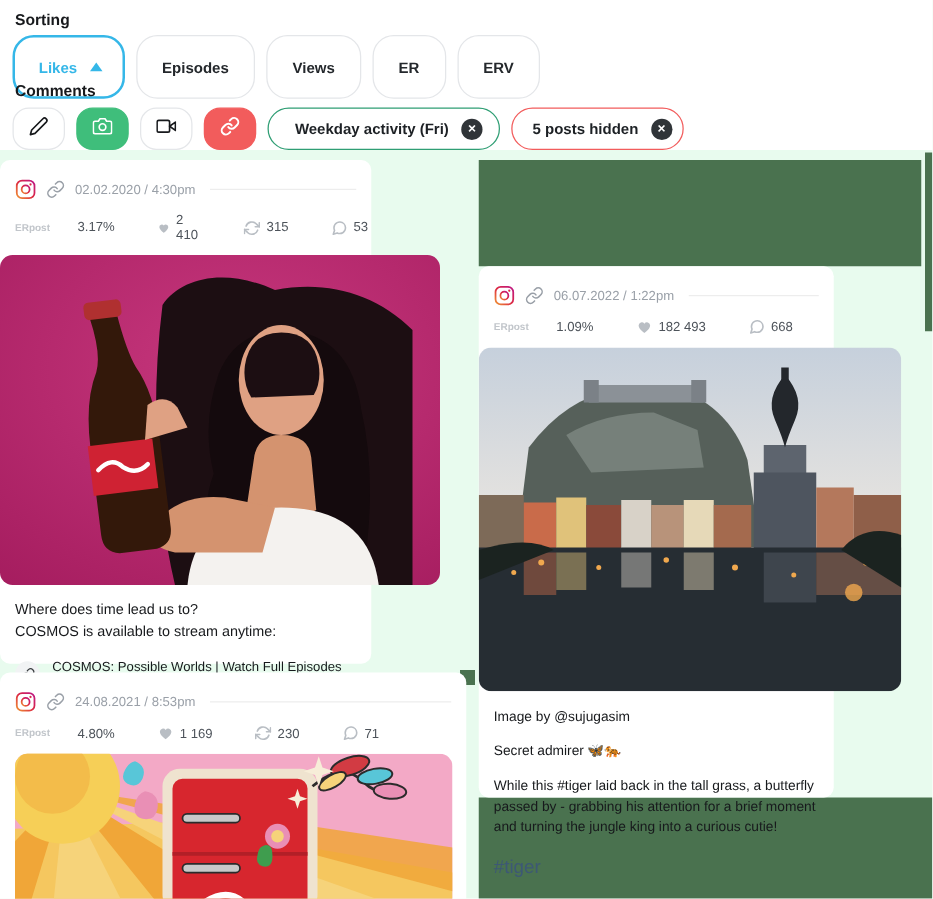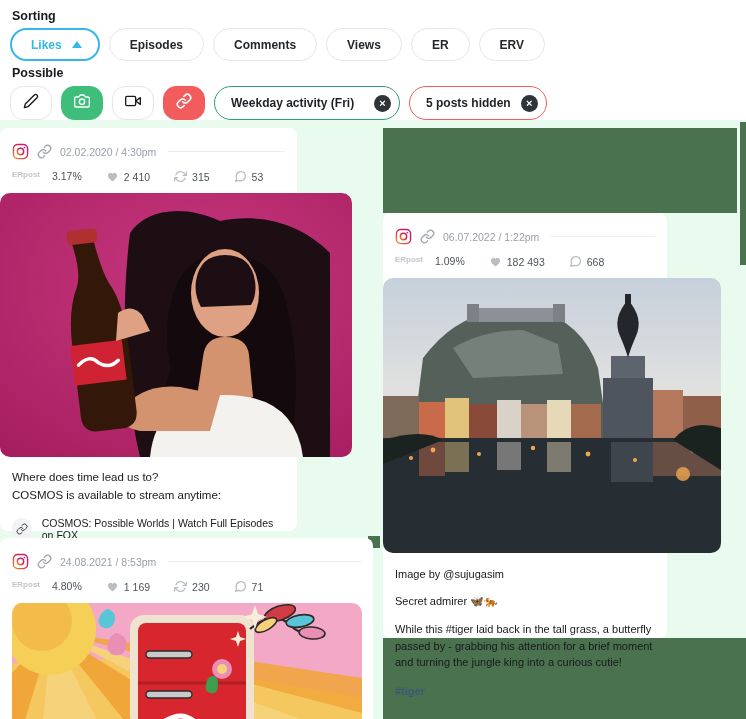--- a/index.html
+++ b/index.html
@@ -5,36 +5,36 @@
   * { margin:0; padding:0; box-sizing:border-box; }
   body { font-family:"Liberation Sans", sans-serif; background:#fff; }
   .screen { position:relative; width:746px; height:719px; overflow:hidden; background:#fff; }
 
   
   .hdr { position:absolute; top:0; left:0; width:746px; height:120px; background:#fff; z-index:3; }
   .section-label { position:absolute; left:12px; font-size:12.5px; font-weight:bold; color:#17191c; }
   .sorting-label { top:9px; }
   .filtering-label { top:66px; }
   .pill-row { position:absolute; left:10px; top:28px; display:flex; gap:9px; }
-  .pill { height:33px; display:flex; align-items:center; gap:10px; padding:0 20px;
+  .pill { height:51px; display:flex; align-items:center; gap:10px; padding:0 20px;
           background:#fff; border:1px solid #e4e6e9; border-radius:17px;
           font-size:12px; font-weight:bold; color:#24282c; cursor:pointer; }
   .pill.active { border:2px solid #35b7e8; color:#35b7e8; padding:0 16px 0 19px; }
   .tri-up { width:0; height:0; border-left:5px solid transparent; border-right:5px solid transparent;
             border-bottom:7px solid #35b7e8; display:inline-block; }
   .filter-row { position:absolute; left:10px; top:86px; display:flex; gap:9px; align-items:center; }
   .icon-btn { width:42px; height:34px; display:flex; align-items:center; justify-content:center;
               background:#fff; border:1px solid #e4e6e9; border-radius:13px; cursor:pointer; }
   .icon-btn svg { width:16px; height:16px; stroke:#17191c; fill:none; stroke-width:2; stroke-linecap:round; stroke-linejoin:round; }
   .icon-btn.on-green { background:#3fbe7b; border-color:#3fbe7b; }
   .icon-btn.on-red { background:#f25c5c; border-color:#f25c5c; }
   .icon-btn.on-green svg, .icon-btn.on-red svg { stroke:#fff; }
   .chip { height:34px; display:flex; align-items:center; gap:10px; padding:0 8px 0 16px;
           background:#fff; border-radius:17px; font-size:12px; font-weight:bold; color:#1d2125; cursor:pointer; }
-  .chip.green { border:1.5px solid #2f9e74; width:186px; justify-content:space-between; }
+  .chip.green { border:1.5px solid #2f9e74; width:186px; justify-content:center; }
   .chip.red { border:1.5px solid #f25c5c; }
   .x-circle { width:17px; height:17px; border-radius:50%; background:#303438; color:#fff;
               display:flex; align-items:center; justify-content:center; font-size:11px; line-height:1; cursor:pointer; }
 
   
   .feed { position:absolute; top:120px; left:0; width:746px; height:599px; background:#e8fbee; }
   .green-block { position:absolute; background:#4a724f; }
   .gb1 { left:383px; top:8px;   width:354px; height:85px; }
   .gb2 { left:383px; top:518px; width:363px; height:81px; }
   .gb-sliver { left:740px; top:2px; width:6px; height:143px; }
@@ -44,67 +44,64 @@
   .card2 { left:0; top:418px; width:373px; height:301px; }
   .card3 { left:383px; top:93px; width:284px; height:425px; }
 
   .post-head { display:flex; align-items:center; margin:15px 12px 0 12px; }
   .post-head .ig { width:17px; height:17px; }
   .post-head .lnk { width:15px; height:15px; margin-left:8px; }
   .post-head .lnk svg { width:15px; height:15px; stroke:#9aa0a8; fill:none; stroke-width:2; stroke-linecap:round; }
   .post-date { margin-left:8px; font-size:10.5px; color:#9aa0a8; white-space:nowrap; }
   .head-rule { flex:1; border-top:1px solid #ededed; margin-left:12px; }
 
-  .stats { display:flex; align-items:flex-start; gap:12px; margin:10px 12px 0 12px; }
+  .stats { display:flex; align-items:center; gap:22px; margin:10px 12px 0 12px; }
   .er-label { font-size:8px; color:#c2c6cb; font-weight:bold; }
   .stat-val { font-size:10.5px; font-weight:normal; color:#4d535a; }
   .stat { display:flex; align-items:center; gap:5px; margin-left:12px; }
   .stat svg { width:13px; height:13px; fill:#b9bec4; stroke:none; }
   .stat svg.strk { fill:none; stroke:#b9bec4; stroke-width:2.4; stroke-linecap:round; stroke-linejoin:round; }
 
   .post-img { display:block; margin:10px auto 0 auto; border-radius:10px; overflow:hidden; cursor:pointer; }
   .caption { margin:12px 12px 0 12px; font-size:11.5px; line-height:1.55; color:#17191c; }
   .link-row { display:flex; align-items:center; gap:10px; margin:12px 12px 0 12px; cursor:pointer; }
   .link-circle { width:22px; height:22px; border-radius:50%; background:#f1f3f4; display:flex; align-items:center; justify-content:center; }
   .link-circle svg { width:12px; height:12px; stroke:#3c4043; fill:none; stroke-width:2; stroke-linecap:round; }
   .link-text { font-size:10.5px; color:#17191c; }
   .cap-sm { margin:13px 14px 0 12px; font-size:11px; line-height:1.5; color:#17191c; }
-  .hashtag { margin:14px 12px 0 12px; font-size:11px; font-weight:bold; color:#3d5875; cursor:pointer; }
+  .hashtag { margin:14px 12px 0 12px; font-size:15px; font-weight:normal; color:#3d5875; cursor:pointer; }
 </style>
 </head>
 <body>
 
 <div class="screen">
 
   <div class="hdr">
     <div class="section-label sorting-label">Sorting</div>
 
     <div class="pill-row">
       <div class="pill active">
         <span>Likes</span>
         <span class="tri-up"></span>
       </div>
       <div class="pill">
           <span>Episodes</span>
-        </div>
-      <div class="pill">
-          <span>Comments</span>
         </div>
       <div class="pill">
           <span>Views</span>
         </div>
       <div class="pill">
           <span>ER</span>
         </div>
       <div class="pill">
           <span>ERV</span>
         </div>
     </div>
 
-    <div class="section-label filtering-label">Possible</div>
+    <div class="section-label filtering-label">Comments</div>
 
     <div class="filter-row">
       <div class="icon-btn">
         <span><svg viewBox="0 0 24 24" width="16" height="16" style="stroke:#17191c;fill:none;stroke-width:2;stroke-linecap:round;stroke-linejoin:round">
               <path d="M17 3a2.83 2.83 0 0 1 4 4L7.5 20.5 2 22l1.5-5.5L17 3z"></path>
             </svg></span>
       </div>
       <div class="icon-btn on-green">
         <span><svg viewBox="0 0 24 24" width="16" height="16" style="stroke:#fff;fill:none;stroke-width:2;stroke-linecap:round;stroke-linejoin:round">
               <path d="M23 19a2 2 0 0 1-2 2H3a2 2 0 0 1-2-2V8a2 2 0 0 1 2-2h4l2-3h6l2 3h4a2 2 0 0 1 2 2z"></path>

